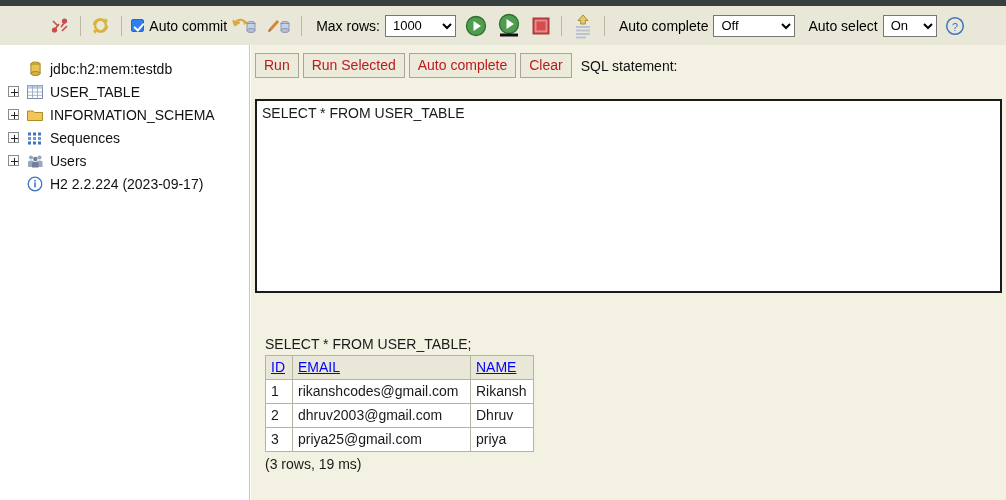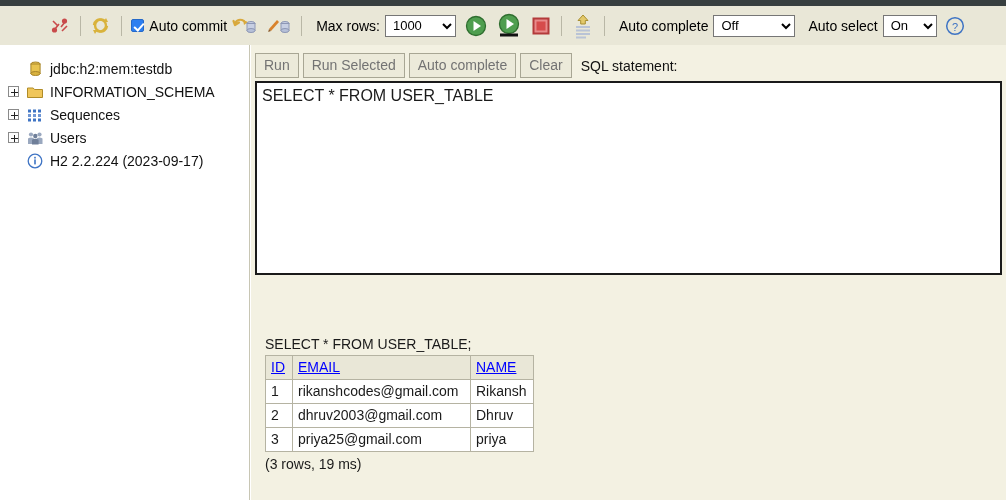--- a/index.html
+++ b/index.html
@@ -118,37 +118,37 @@
   }
 
   #btnrow {
     display: flex; align-items: center;
     padding: 8px 0 0 4px;
     gap: 4px;
   }
   .btn {
     font-family: "Liberation Sans", sans-serif;
     font-size: 14px;
-    color: #737373;
+    color: #b91c1c;
     background: #eceada;
     border: 1px solid #a8a694;
     padding: 3px 8px 4px 8px;
     line-height: 16px;
     cursor: pointer;
   }
   #sql-caption { font-size: 14px; color: #111; margin-left: 5px; }
 
   #sql-area {
     position: absolute;
-    left: 4px; top: 36px;
+    left: 4px; top: 54px;
     width: 747px; height: 194px;
     border: 2px solid #1a1a1a;
     background: #ffffff;
     font-family: "Liberation Sans", sans-serif;
-    font-size: 16px;
+    font-size: 14px;
     color: #1a1a1a;
     padding: 4px 4px 4px 5px;
     resize: none;
     outline: none;
     overflow: auto;
     white-space: pre;
   }
 
   #results {
     position: absolute;
@@ -326,20 +326,31 @@
     <span class="tico">
       <svg width="13" height="16" viewBox="0 0 13 16">
         <ellipse cx="6.5" cy="3" rx="4.6" ry="2" fill="#e8c34f" stroke="#a8852a"></ellipse>
         <rect x="1.9" y="3" width="9.2" height="9.5" fill="#e8c34f" stroke="#a8852a"></rect>
         <ellipse cx="6.5" cy="12.5" rx="4.6" ry="2" fill="#d9b23f" stroke="#a8852a"></ellipse>
       </svg>
     </span>
     <span class="tlabel">jdbc:h2:mem:testdb</span>
   </div>
 
+  <div class="tree-row">
+    <span class="expander"></span>
+    <span class="tico">
+      <svg width="16" height="14" viewBox="0 0 16 14">
+        <rect x="0.5" y="0.5" width="15" height="13" fill="#ffffff" stroke="#7b8ba8"></rect>
+        <rect x="0.5" y="0.5" width="15" height="3.2" fill="#b9cbe3"></rect>
+        <path d="M5.5 0.5 L5.5 13.5 M10.5 0.5 L10.5 13.5 M0.5 7 L15.5 7 M0.5 10.3 L15.5 10.3" stroke="#8fa3bf" stroke-width="0.8"></path>
+      </svg>
+    </span>
+    <span class="tlabel">USER_TABLE</span>
+  </div>
 
   <div class="tree-row">
     <span class="expander"></span>
     <span class="tico">
       <svg width="16" height="14" viewBox="0 0 16 14">
         <path d="M0.5 3 L0.5 12.5 L15.5 12.5 L15.5 4.5 L7.5 4.5 L6.2 3 z" fill="#f0c65a" stroke="#b08c28"></path>
       </svg>
     </span>
     <span class="tlabel">INFORMATION_SCHEMA</span>
   </div>

